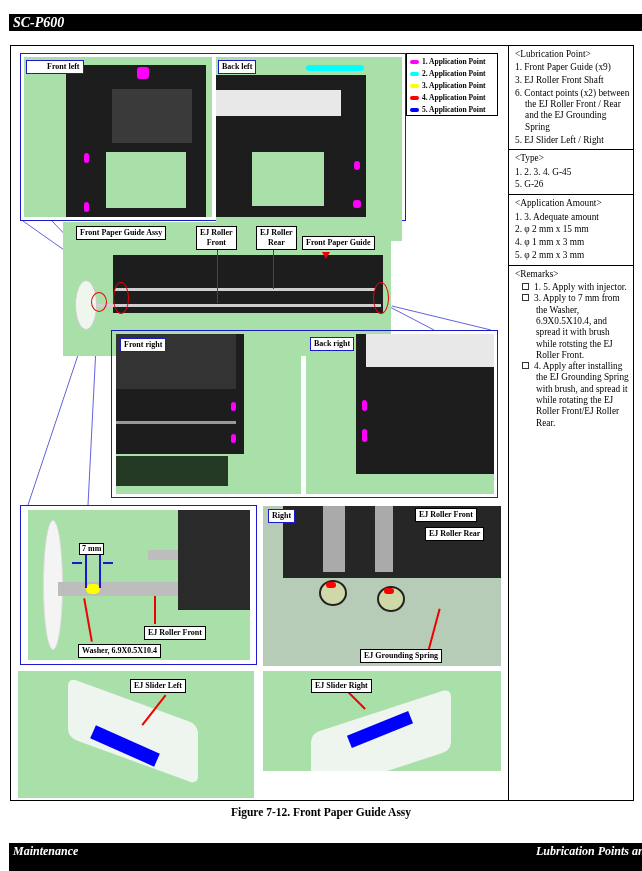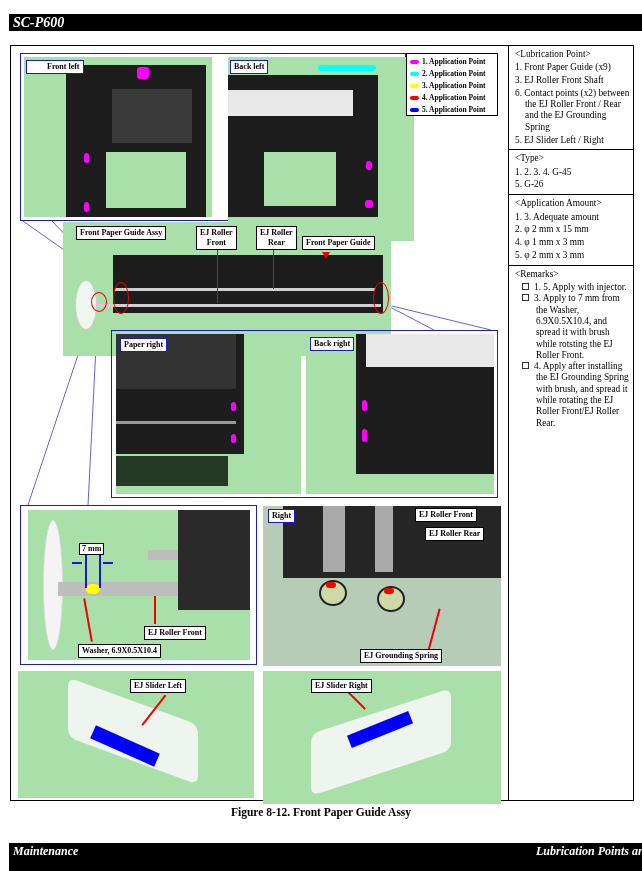--- a/index.html
+++ b/index.html
@@ -60,21 +60,21 @@
 <div class="photo" style="left:24px; top:57px; width:188px; height:160px;">
   <div class="dark" style="left:42px; top:8px; width:140px; height:152px;"></div>
   <div class="dark" style="left:88px; top:32px; width:80px; height:54px; background:#3a3a3a;"></div>
   <div style="position:absolute; left:82px; top:95px; width:80px; height:56px; background:#a9dfa9;"></div>
   <div class="mark" style="left:113px; top:10px; width:12px; height:12px; background:#ff00ff;"></div>
   <div class="mark" style="left:60px; top:96px; width:5px; height:10px; background:#ff00ff;"></div>
   <div class="mark" style="left:60px; top:145px; width:5px; height:10px; background:#ff00ff;"></div>
   <div class="lbl blue" style="left:2px; top:3px;padding-left:20px;">Front left</div>
 </div>
 
-<div class="photo" style="left:216px; top:57px; width:186px; height:184px;margin-left:12px;">
+<div class="photo" style="left:216px; top:57px; width:186px; height:184px;">
   <div class="dark" style="left:0; top:18px; width:150px; height:142px;"></div>
   <div class="metal" style="left:0; top:33px; width:125px; height:26px; background:#e8e8e8;"></div>
   <div style="position:absolute; left:36px; top:95px; width:72px; height:54px; background:#a9dfa9;"></div>
   <div class="mark" style="left:90px; top:8px; width:58px; height:6px; background:#00ffff;"></div>
   <div class="mark" style="left:138px; top:104px; width:6px; height:9px; background:#ff00ff;"></div>
   <div class="mark" style="left:137px; top:143px; width:8px; height:8px; background:#ff00ff;"></div>
   <div class="lbl blue" style="left:2px; top:3px;">Back left</div>
 </div>
 
 <div class="legend">
@@ -119,21 +119,21 @@
 
 <div class="blue-frame" style="left:111px; top:330px; width:387px; height:168px;"></div>
 
 <div class="photo" style="left:116px; top:334px; width:185px; height:160px;">
   <div class="dark" style="left:0; top:0; width:128px; height:120px;"></div>
   <div class="dark" style="left:0; top:0; width:120px; height:55px; background:#333;"></div>
   <div class="metal" style="left:0; top:87px; width:120px; height:3px; background:#999;"></div>
   <div class="dark" style="left:0; top:122px; width:112px; height:30px; background:#253a25;"></div>
   <div class="mark" style="left:115px; top:68px; width:5px; height:9px; background:#ff00ff;"></div>
   <div class="mark" style="left:115px; top:100px; width:5px; height:9px; background:#ff00ff;"></div>
-  <div class="lbl blue" style="left:4px; top:4px;">Paper right</div>
+  <div class="lbl blue" style="left:4px; top:4px;">Front right</div>
 </div>
 
 <div class="photo" style="left:306px; top:334px; width:188px; height:160px;">
   <div class="dark" style="left:50px; top:0; width:138px; height:140px;"></div>
   <div class="metal" style="left:60px; top:0; width:128px; height:33px; background:#e8e8e8;"></div>
   <div class="mark" style="left:56px; top:66px; width:5px; height:11px; background:#ff00ff;"></div>
   <div class="mark" style="left:56px; top:95px; width:5px; height:13px; background:#ff00ff;"></div>
   <div class="lbl blue" style="left:4px; top:3px;">Back right</div>
 </div>
 
@@ -169,21 +169,21 @@
   <div class="lbl" style="left:162px; top:21px;">EJ Roller Rear</div>
   <div class="lbl" style="left:97px; top:143px;">EJ Grounding Spring</div>
 </div>
 
 <div class="photo" style="left:18px; top:671px; width:236px; height:127px;">
   <div style="position:absolute; left:50px; top:30px; width:130px; height:60px; background:#eef4ee; border-radius:8px; transform:skewY(20deg);"></div>
   <div style="position:absolute; left:72px; top:68px; width:70px; height:14px; background:#0000ff; transform:rotate(24deg);"></div>
   <div class="red-line" style="left:135px; top:20px; width:1.5px; height:38px; transform:rotate(38deg);"></div>
   <div class="lbl" style="left:112px; top:8px;">EJ Slider Left</div>
 </div>
-<div class="photo" style="left:263px; top:671px; width:238px; height:133px;font-family:Liberation Serif, serif;">
+<div class="photo" style="left:263px; top:671px; width:238px; height:100px;font-family:Liberation Serif, serif;">
   <div style="position:absolute; left:48px; top:40px; width:140px; height:62px; background:#eef4ee; border-radius:8px; transform:skewY(-18deg);"></div>
   <div style="position:absolute; left:84px; top:52px; width:66px; height:13px; background:#0000ff; transform:rotate(-22deg);"></div>
   <div class="red-line" style="left:92px; top:16px; width:1.5px; height:26px; transform:rotate(-45deg);"></div>
   <div class="lbl" style="left:48px; top:8px;">EJ Slider Right</div>
 </div>
 
 <div class="side">
   <div class="sec">
     <div style="margin-bottom:2px;">&lt;Lubrication Point&gt;</div>
     <div class="row">1. Front Paper Guide (x9)</div>
@@ -204,18 +204,18 @@
     <div class="row">5. φ 2 mm x 3 mm</div>
   </div>
   <div class="sec" style="border-bottom:none;">
     <div style="margin-bottom:2px;">&lt;Remarks&gt;</div>
     <div class="row remark"><span class="box"></span><span>1. 5. Apply with injector.</span></div>
     <div class="row remark"><span class="box"></span><span>3. Apply to 7 mm from the Washer, 6.9X0.5X10.4, and spread it with brush while rotsting the EJ Roller Front.</span></div>
     <div class="row remark"><span class="box"></span><span>4. Apply after installing the EJ Grounding Spring with brush, and spread it while rotating the EJ Roller Front/EJ Roller Rear.</span></div>
   </div>
 </div>
 
-<div class="caption">Figure 8-12.  Front Paper Guide Assy</div>
+<div class="caption">Figure 7-12.  Front Paper Guide Assy</div>
 
 <div class="ftr-bar">
   <span style="left:4px;">Maintenance</span>
   <span style="left:527px;">Lubrication Points and</span>
 </div>
 
 </body></html>

